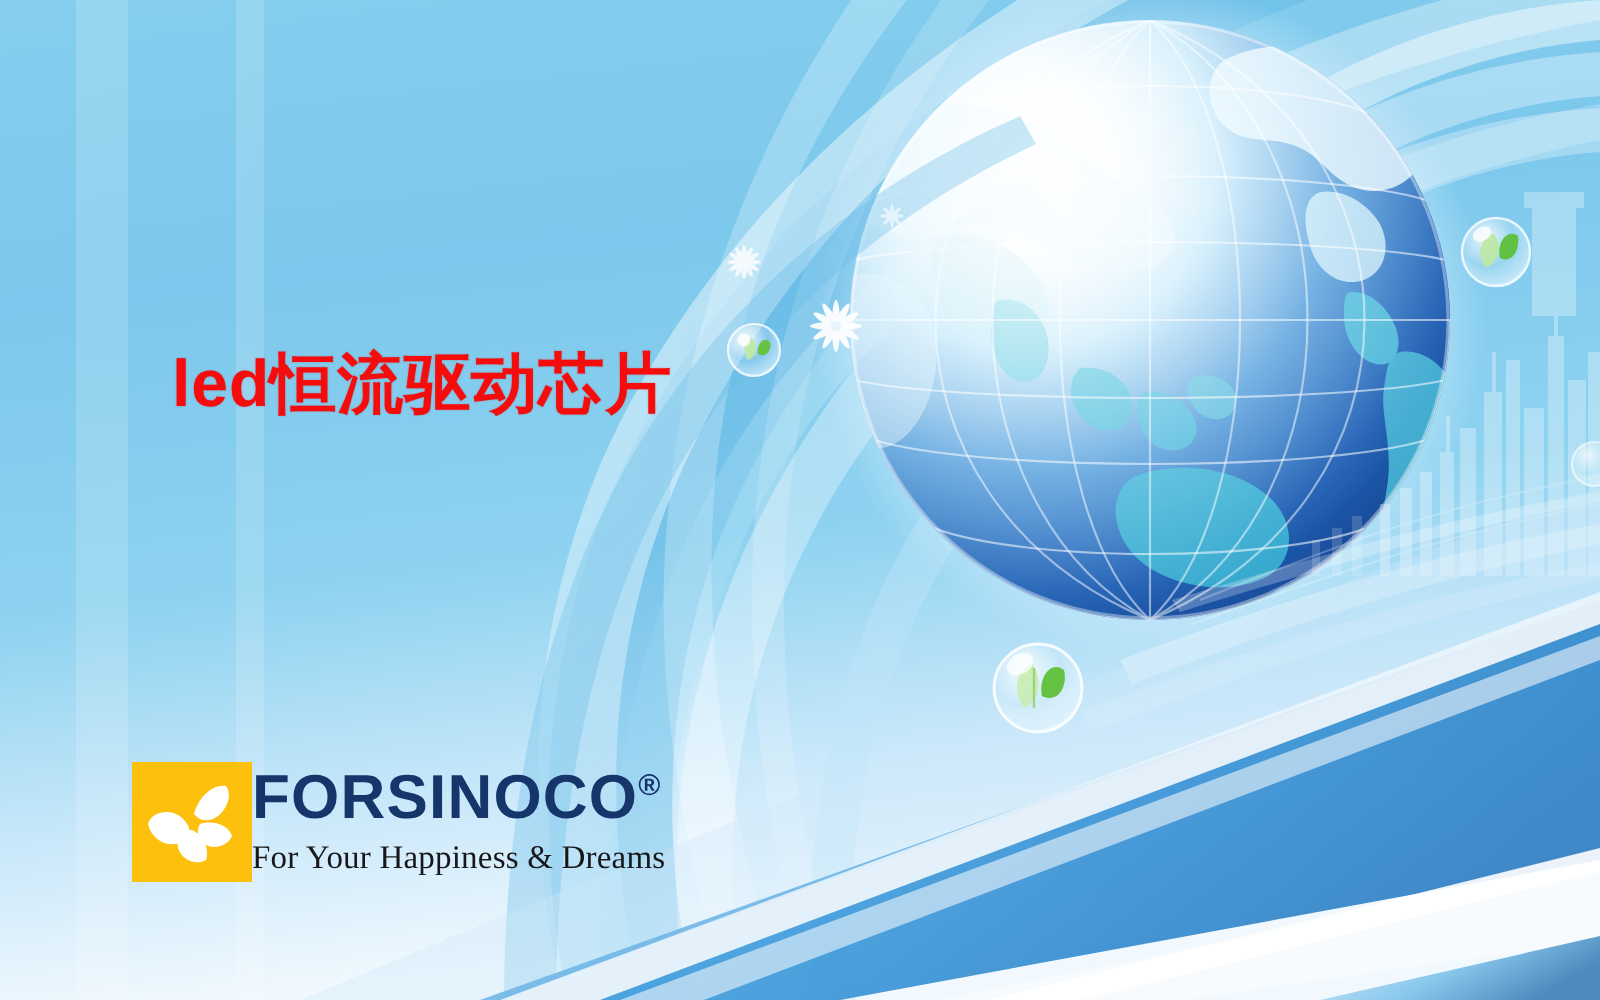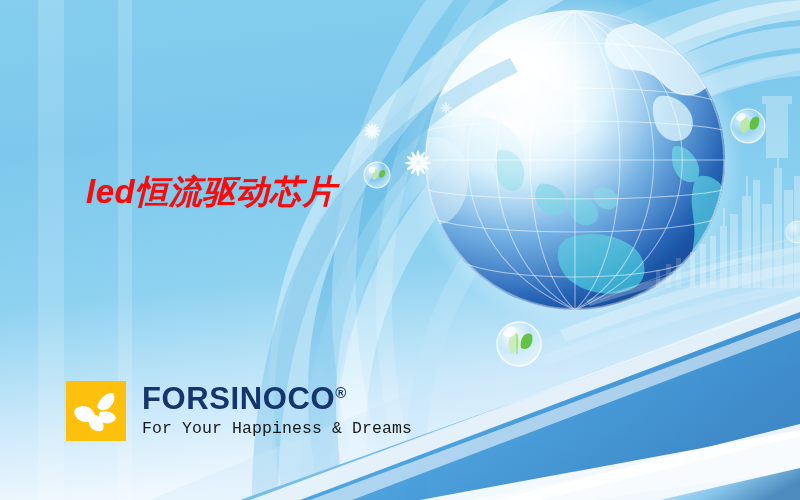--- a/index.html
+++ b/index.html
@@ -36,21 +36,20 @@
     top: 164px;
     width: 330px;
     z-index: 40;
     color: #f50c0c;
     font-family: "Liberation Sans", sans-serif;
     font-weight: 700;
     font-size: 33px;
     line-height: 1.68;
     letter-spacing: 0.5px;
     text-shadow: 0 0 1px rgba(200,0,0,0.35);
-    font-style: italic;
   }
   #headline .line1 { display: block; }
   #headline .line2 { display: block; padding-left: 14px; }
 
   
   #logo {
     position: absolute;
     left: 66px;
     top: 381px;
     z-index: 40;
@@ -59,21 +58,21 @@
   }
   #logo-mark {
     width: 60px;
     height: 60px;
     background: #fdc00c;
     flex: 0 0 auto;
     position: relative;
   }
   #logo-mark svg { display: block; }
   #logo-words {
-    margin-left: 16px;
+    margin-left: 0;
     display: flex;
     flex-direction: column;
     justify-content: flex-start;
     padding-top: 2px;
   }
   #logo-name {
     color: #15356b;
     font-family: "Liberation Sans", sans-serif;
     font-weight: 700;
     font-size: 31px;
@@ -81,21 +80,21 @@
     letter-spacing: 0.6px;
     white-space: nowrap;
   }
   #logo-name .reg {
     font-size: 15px;
     vertical-align: super;
     line-height: 1;
   }
   #logo-tagline {
     color: #17181a;
-    font-family: Liberation Mono, monospace;
+    font-family: Liberation Serif, serif;
     font-weight: 400;
     font-size: 16.5px;
     line-height: 1;
     margin-top: 7px;
     letter-spacing: 0.1px;
     white-space: nowrap;
   }
 </style>
 </head>
 <body>

